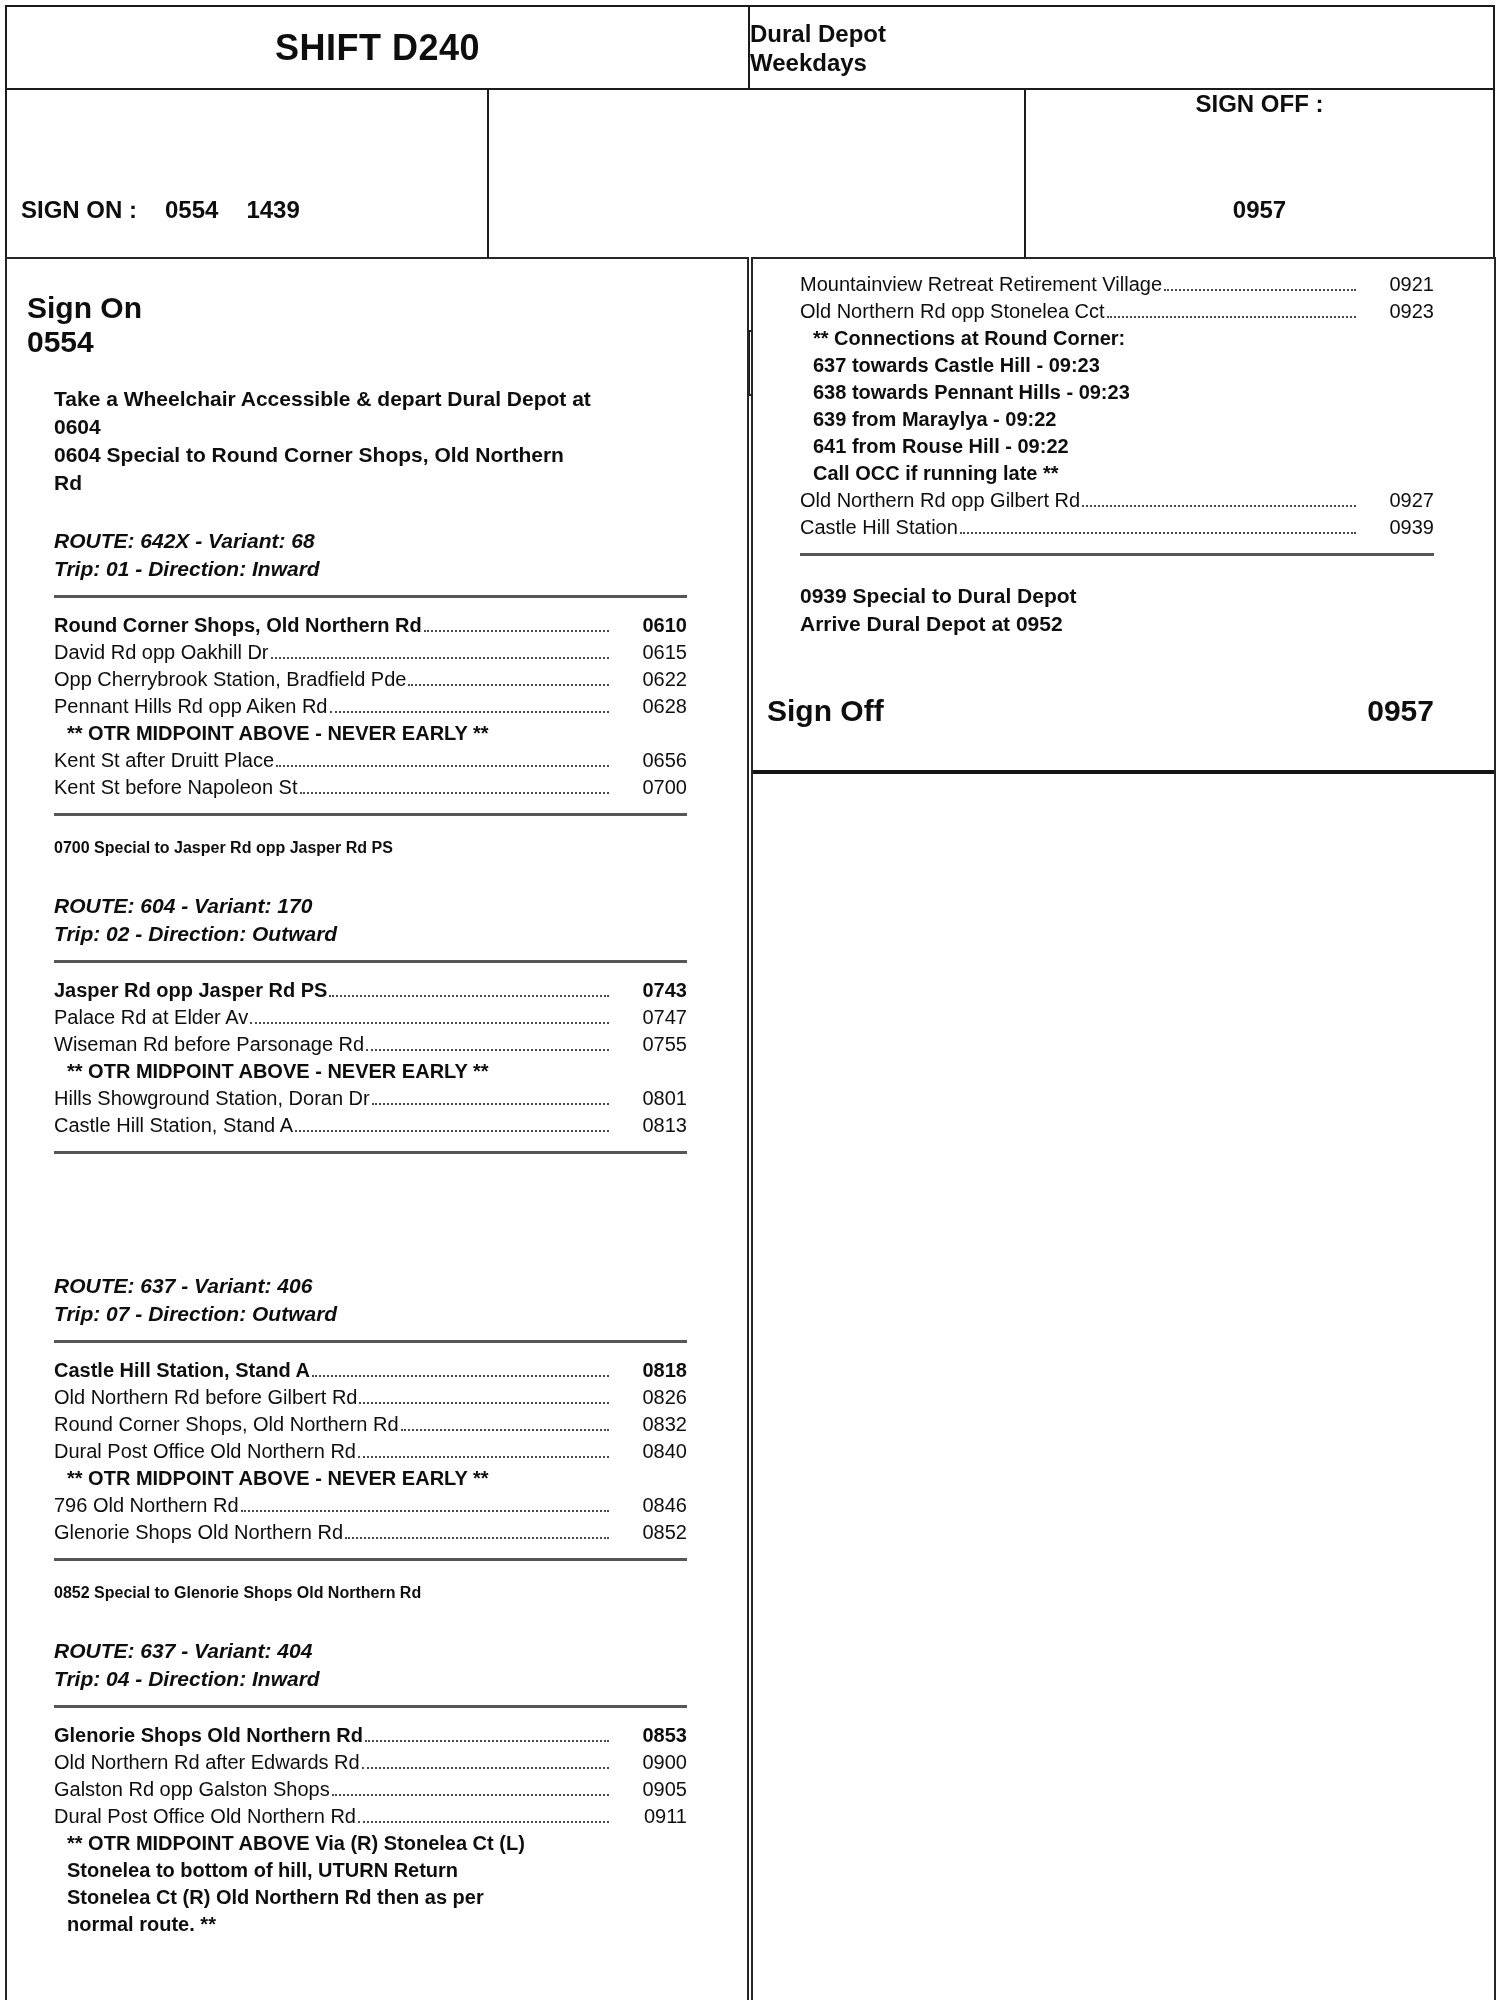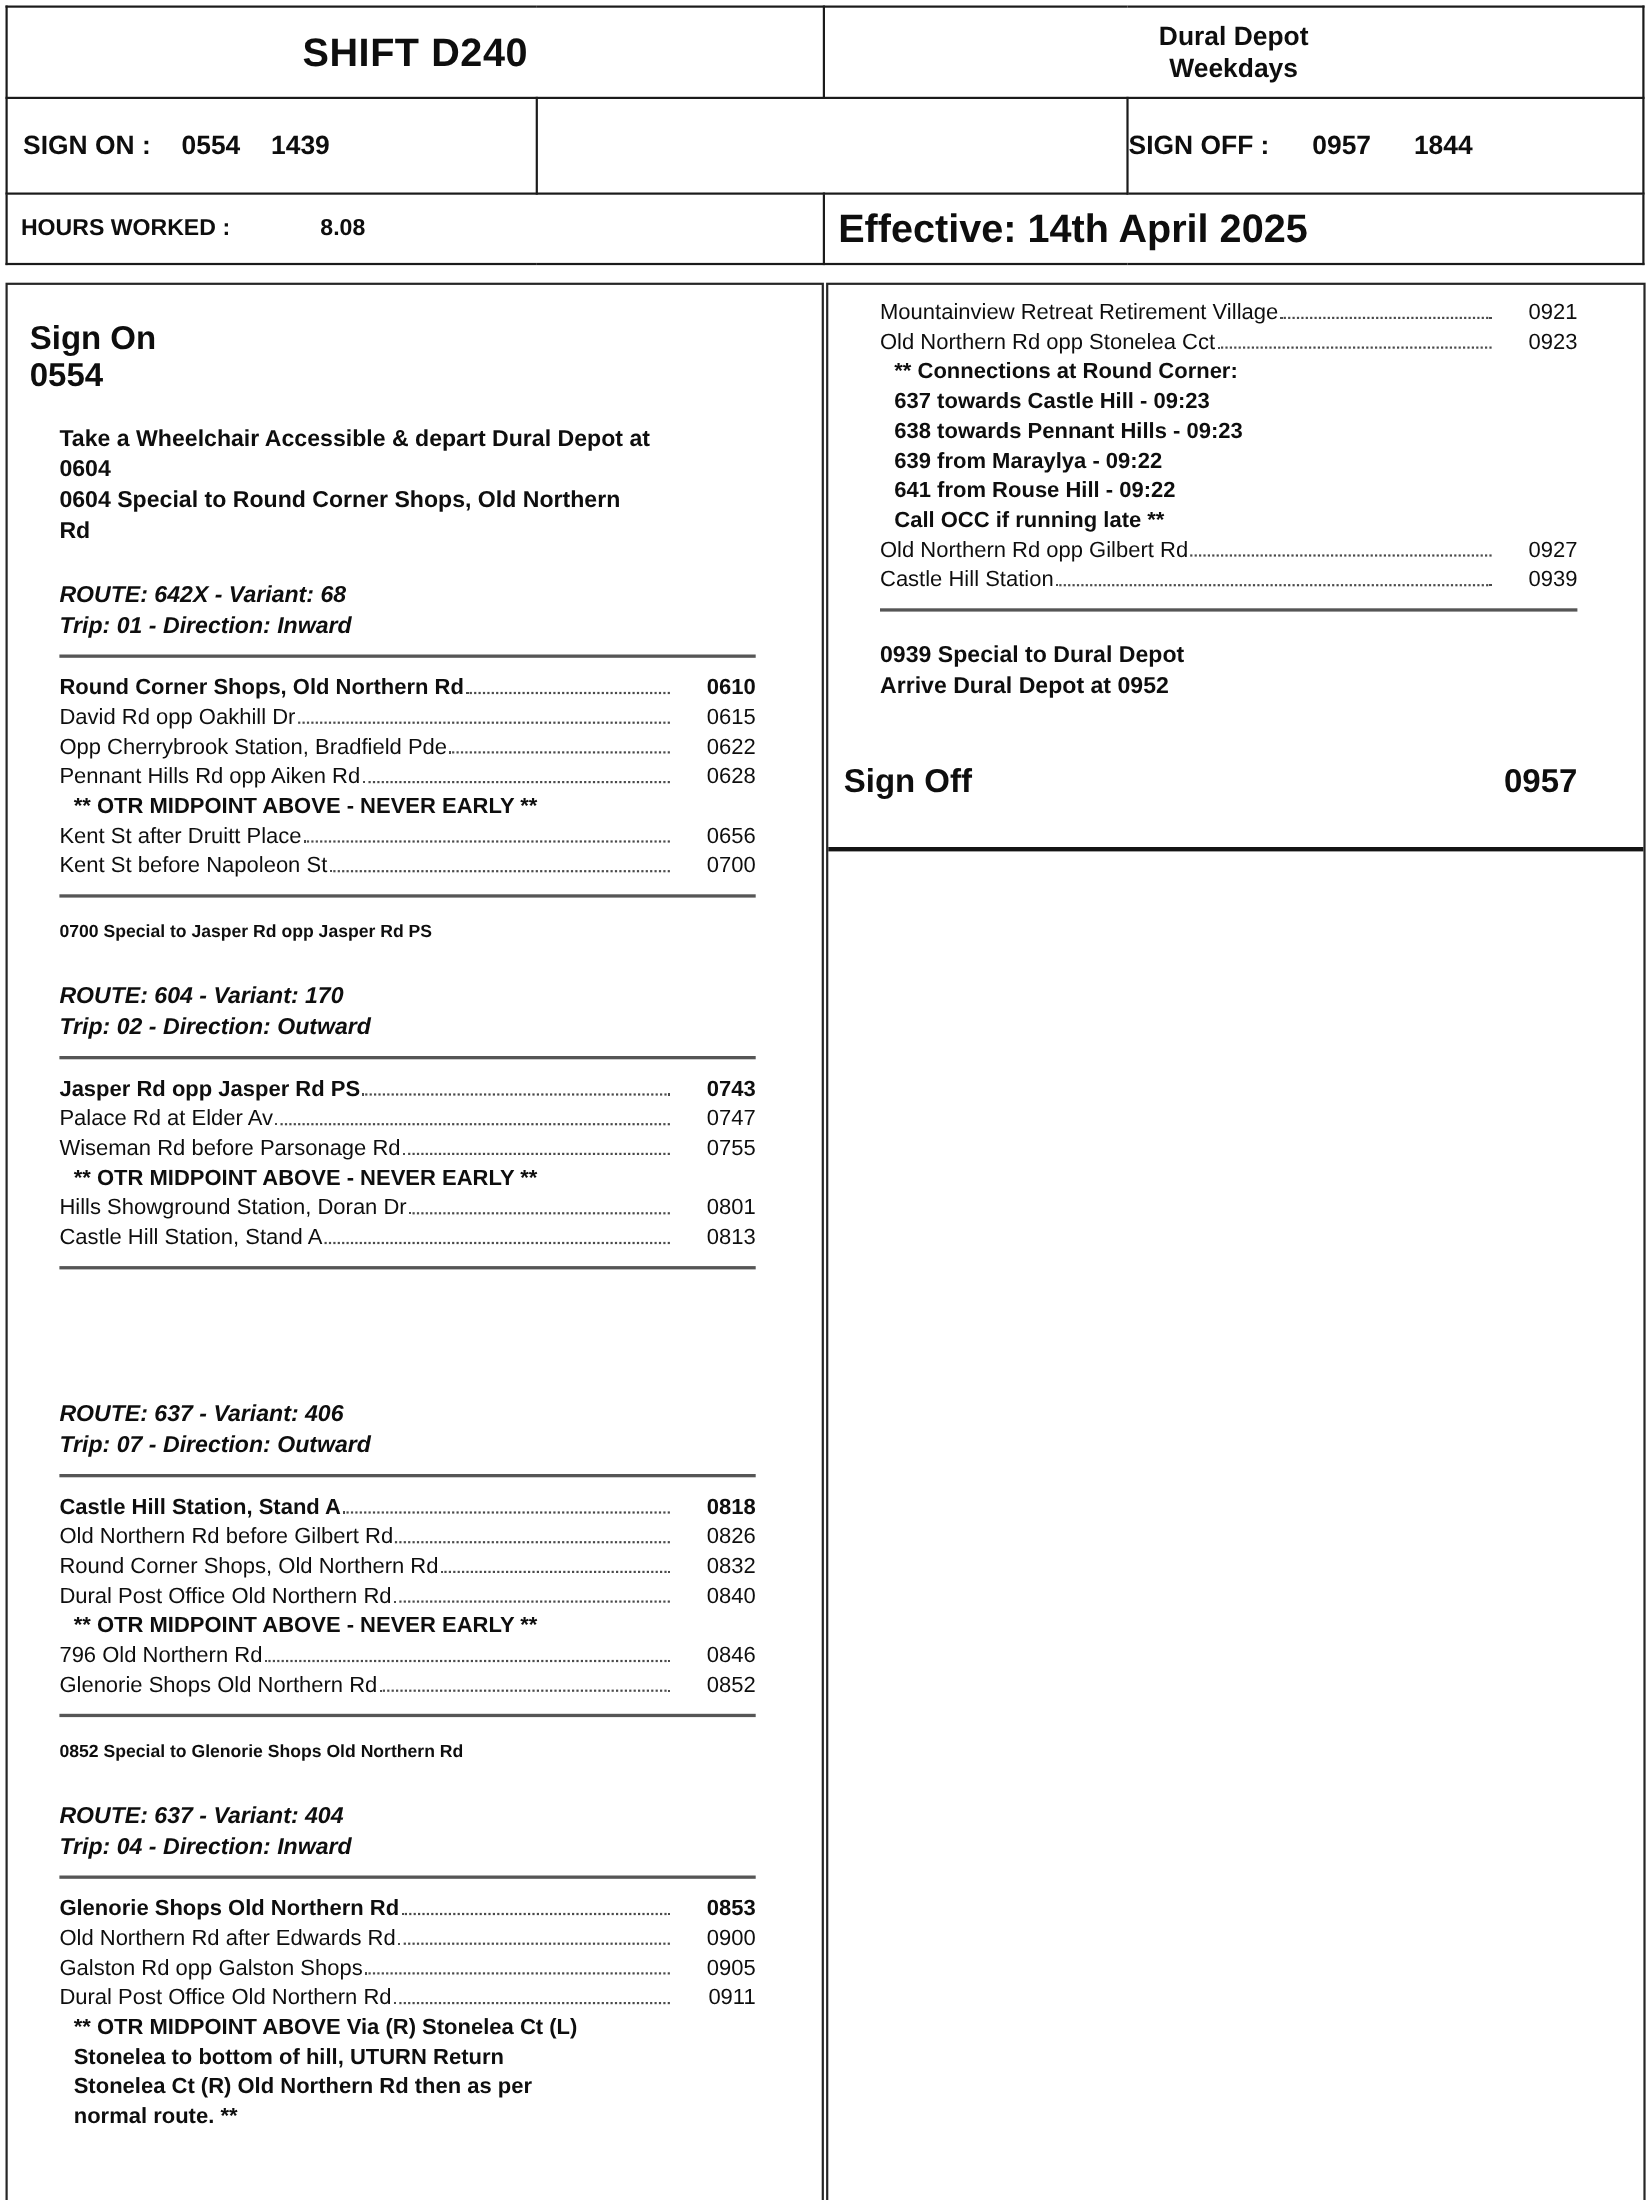--- a/index.html
+++ b/index.html
@@ -3,24 +3,24 @@
 <meta charset="utf-8">
 <style>
   html,body{margin:0;padding:0;background:#e8e8e8;}
   .sheet{position:relative;width:1500px;height:2000px;background:#ffffff;overflow:hidden;
          font-family:"Liberation Sans", sans-serif;color:#0e0e0e;}
   
   table.hdr{position:absolute;left:5px;top:5px;width:1488px;border-collapse:collapse;table-layout:fixed;}
   table.hdr td{border:2px solid #1b1b1b;padding:0;vertical-align:middle;background:#fff;}
   tr.r1{height:83px;margin-left:44px;} tr.r2{height:87px;} tr.r3{height:64px;}
   .c-shift div{ text-align:center;font-size:36px;font-weight:700;letter-spacing:.5px;}
-  .c-depot div{ text-align:center;font-size:24px;font-weight:700;line-height:29px;}
+  .c-depot div{ font-size:24px;font-weight:700;line-height:29px;}
   .cellflex{display:flex;align-items:center;font-size:24px;font-weight:700;}
   .c-signon .cellflex{padding-left:14px;gap:28px;}
-  .c-signoff .cellflex{gap:39px;}
+  .c-signoff .cellflex{gap:78px;flex-direction:column;}
   .c-hours .cellflex{padding-left:12px;gap:82px;font-size:21px;}
   .c-eff .cellflex{padding-left:12px;font-size:36px;text-align:center;}
   
   .col{position:absolute;top:257px;height:1749px;border:2px solid #262626;background:#fff;}
   .box-left{left:5px;width:740px;}
   .box-right{left:751px;width:741px;}
   .inner{padding:12px 60px 0 47px;}
   .heading{display:flex;justify-content:space-between;align-items:baseline;
            font-size:30px;font-weight:700;line-height:34px;}
   .heading-left{margin:18px -60px 0 -47px;padding:2px 18px 0 20px;flex-direction:column;}

